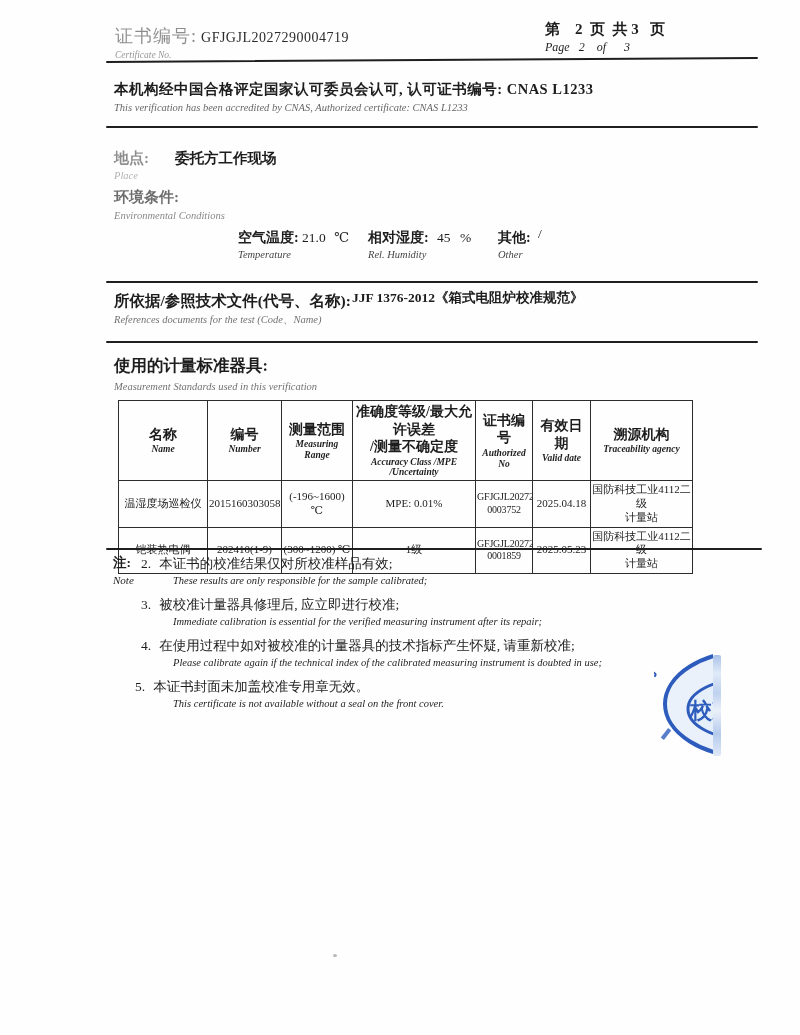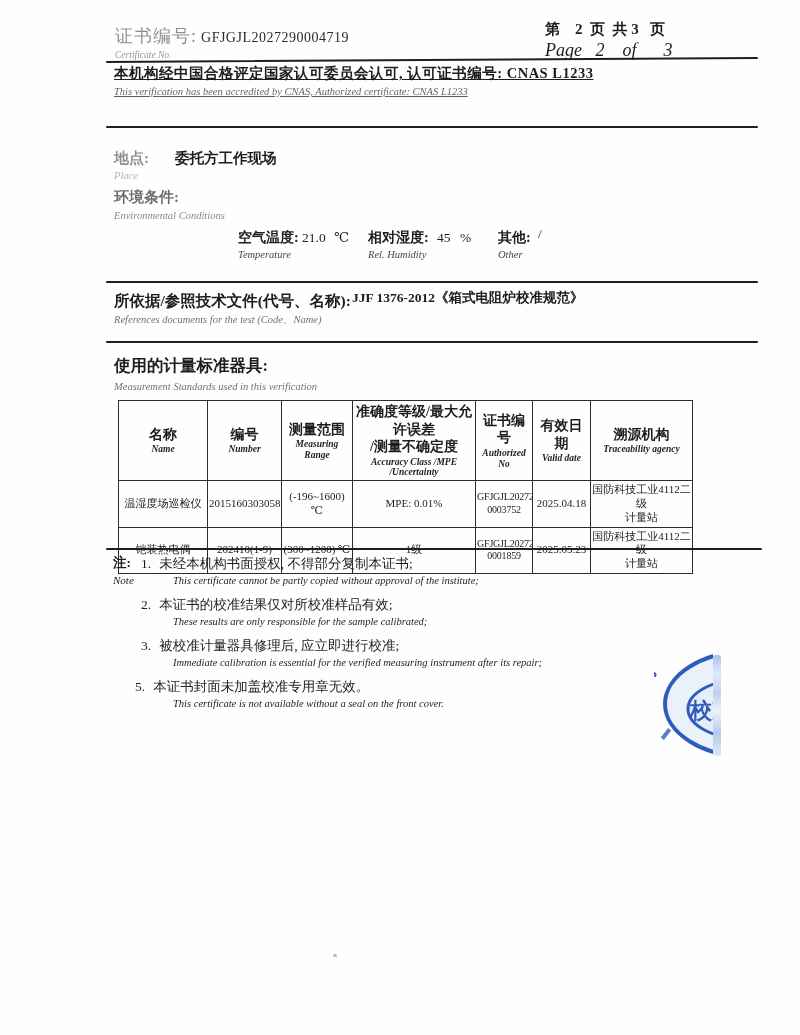--- a/index.html
+++ b/index.html
@@ -11,21 +11,21 @@
   .cn{font-weight:600;}
   .en{font-style:italic;color:#2a2a2a;}
   .faded{opacity:.5;filter:blur(.3px);}
   .faded2{opacity:.65;filter:blur(.2px);}
   .rule{position:absolute;height:2px;background:#1f1f1f;border-radius:1px;}
 
   
   .cert-label{font-size:18px;letter-spacing:1px;}
   .cert-value{font-size:14px;letter-spacing:.5px;color:#2b2b2b;font-weight:500;transform:skewX(-2deg);}
   .pageline-cn{font-size:15px;font-weight:600;white-space:pre;}
-  .pageline-en{font-size:18px;font-style:italic;white-space:pre;margin-top:1px;}
+  .pageline-en{font-size:12px;font-style:italic;white-space:pre;margin-top:1px;}
 
   
   .accred-cn{font-size:14.5px;font-weight:600;letter-spacing:.5px;}
   .accred-en{font-size:10.5px;font-style:italic;opacity:.7;filter:blur(.2px);margin-top:3px;}
 
   
   .sec-cn{font-size:15px;font-weight:600;}
   .sec-en{font-size:10.5px;font-style:italic;}
   .value-cn{font-size:14.5px;}
 
@@ -74,21 +74,21 @@
     <div class="en faded" style="font-size:9.5px;margin-top:2px;">Certificate No.</div>
   </div>
 
   <div class="abs" style="left:545px;top:20px;">
     <div class="pageline-cn">第    2  页  共 3   页</div>
     <div class="pageline-en">Page   2    of      3</div>
   </div>
 
   <div class="rule" style="left:106px;top:59px;width:652px;transform:rotate(-0.35deg);"></div>
 
-  <div class="abs" style="left:114px;top:64px;width:640px;text-decoration:underline;">
+  <div class="abs" style="left:114px;top:80px;width:640px;">
     <div class="accred-cn">本机构经中国合格评定国家认可委员会认可, 认可证书编号: CNAS L1233</div>
     <div class="accred-en">This verification has been accredited by CNAS, Authorized certificate: CNAS L1233</div>
   </div>
 
   <div class="rule" style="left:106px;top:126px;width:652px;"></div>
 
   <div class="abs" style="left:114px;top:188px;">
     <div class="sec-cn faded2">环境条件:</div>
     <div class="sec-en" style="opacity:.55;filter:blur(.3px);margin-top:3px;">Environmental Conditions</div>
   </div>
@@ -199,30 +199,30 @@
     </tbody>
   </table>
 
   <div class="rule" style="left:106px;top:548px;width:656px;"></div>
 
   <div class="abs notes" style="left:113px;top:554px;">
     <span class="note-head-cn">注:</span>
     <span class="note-head-en">Note</span>
 
     <div class="note-item">
-      <div class="note-cn"><span class="note-no">1.</span><span>未经本机构书面授权, 不得部分复制本证书;</span></div>
-      <div class="note-en">This certificate cannot be partly copied without approval of the institute;</div>
-    </div>
-    <div class="note-item">
       <div class="note-cn"><span class="note-no">2.</span><span>本证书的校准结果仅对所校准样品有效;</span></div>
       <div class="note-en">These results are only responsible for the sample calibrated;</div>
     </div>
     <div class="note-item">
       <div class="note-cn"><span class="note-no">3.</span><span>被校准计量器具修理后, 应立即进行校准;</span></div>
       <div class="note-en">Immediate calibration is essential for the verified measuring instrument after its repair;</div>
+    </div>
+    <div class="note-item">
+      <div class="note-cn"><span class="note-no">4.</span><span>在使用过程中如对被校准的计量器具的技术指标产生怀疑, 请重新校准;</span></div>
+      <div class="note-en">Please calibrate again if the technical index of the calibrated measuring instrument is doubted in use;</div>
     </div>
     <div class="note-item">
       <div class="note-cn" style="padding-left:22px;"><span class="note-no">5.</span><span>本证书封面未加盖校准专用章无效。</span></div>
       <div class="note-en">This certificate is not available without a seal on the front cover.</div>
     </div>
   </div>
 
   <div class="seal-clip">
     <svg width="140" height="116" viewBox="0 0 140 116">
       <defs>

